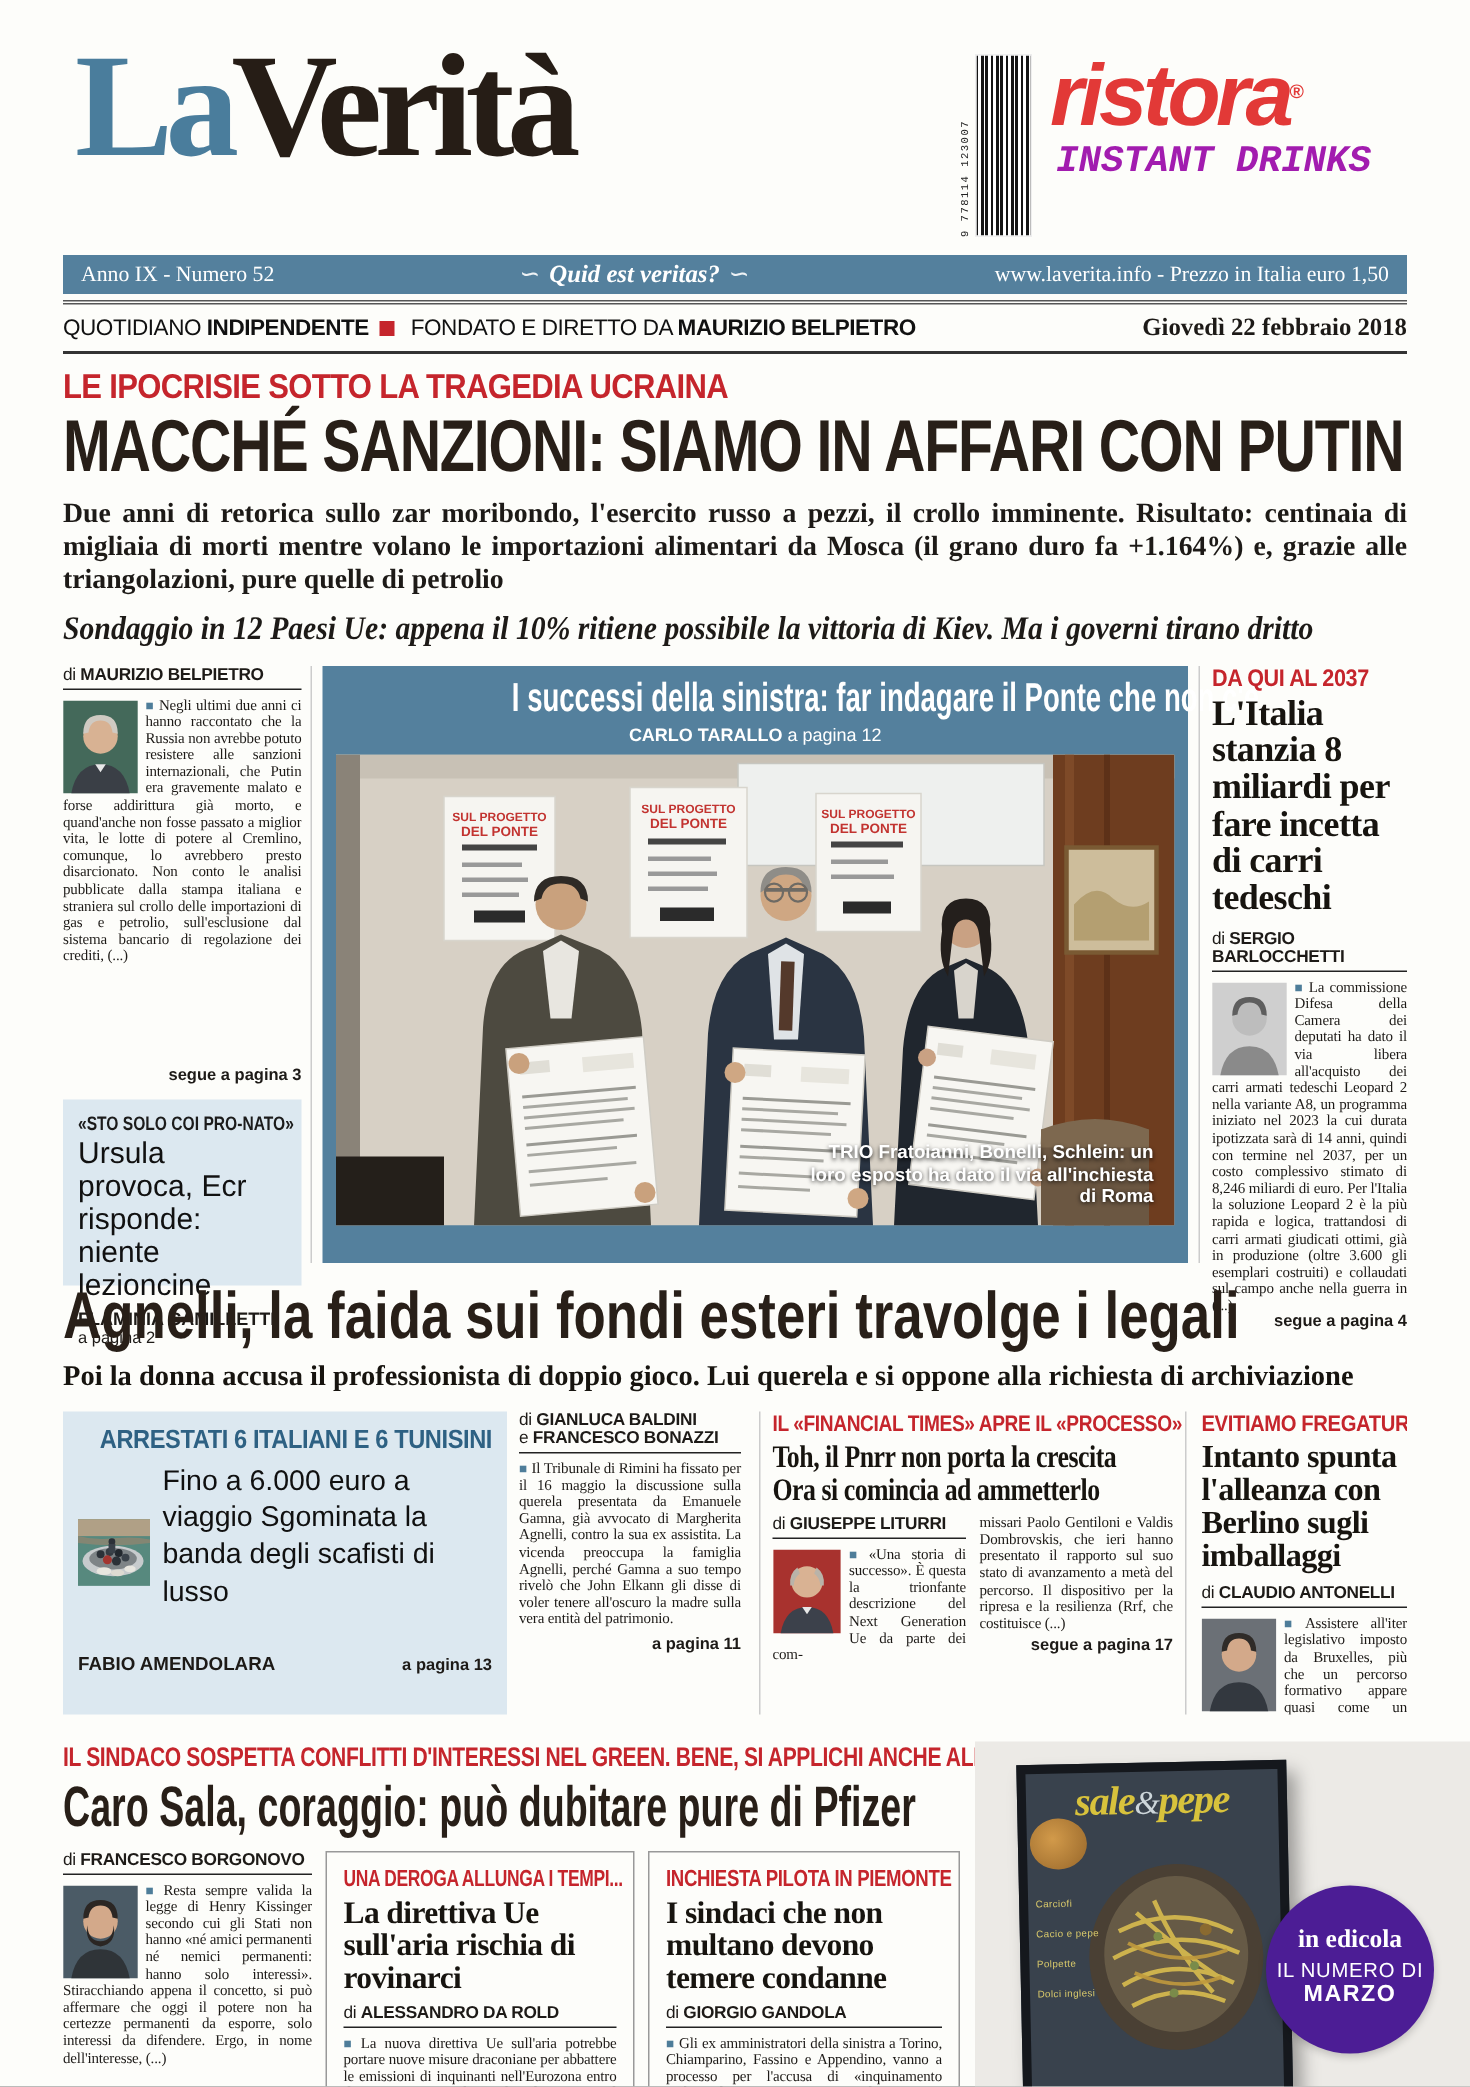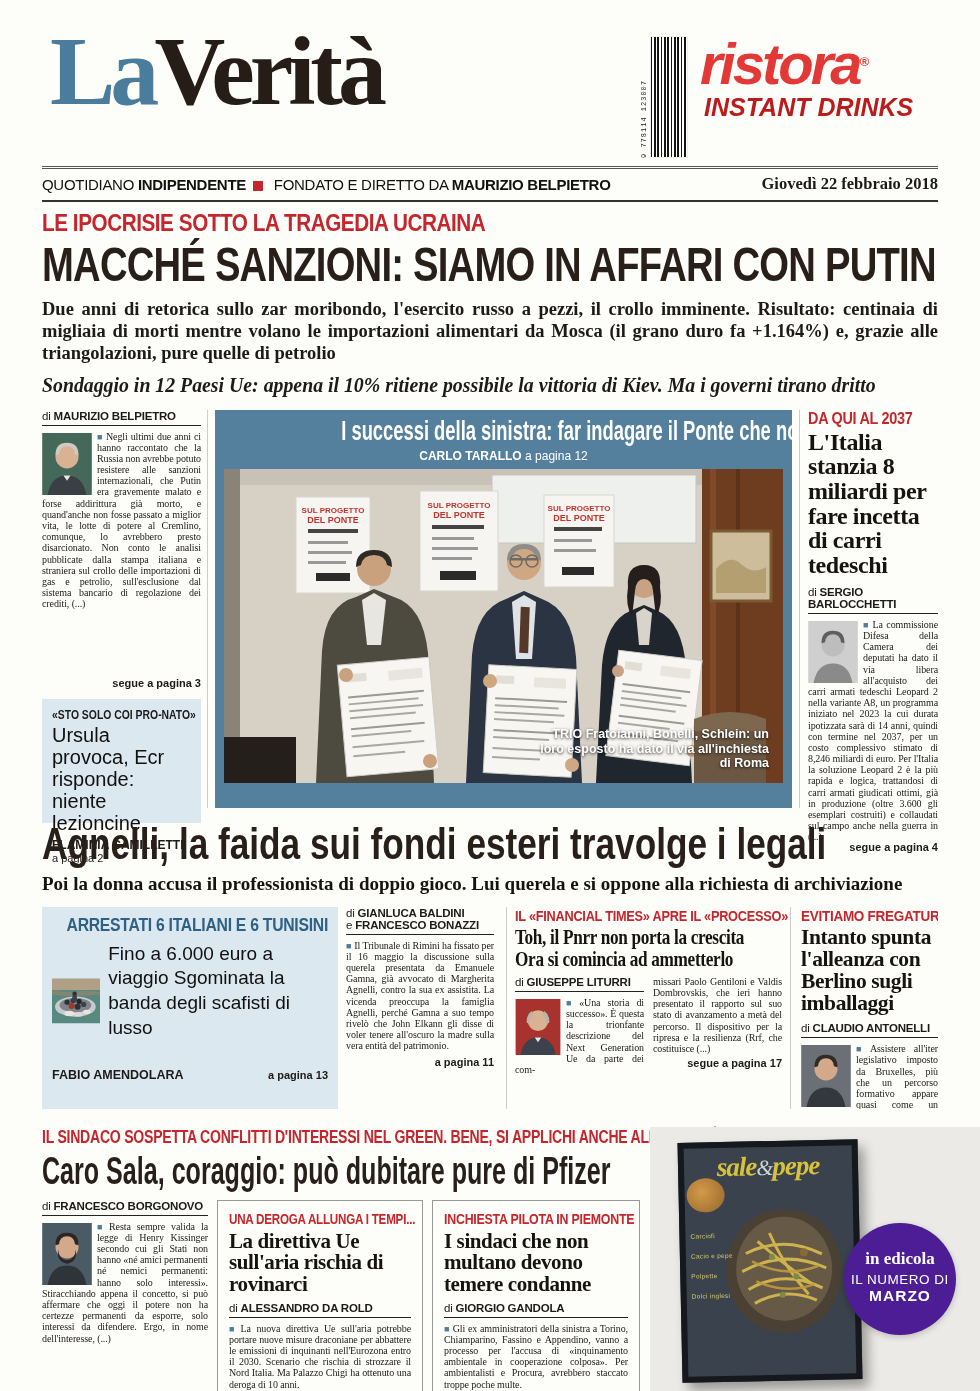--- a/index.html
+++ b/index.html
@@ -19,22 +19,22 @@
   .mast-right{display:flex;gap:12px;align-items:flex-start;margin-top:10px;}
   .barcode-wrap{display:flex;align-items:stretch;gap:2px;height:122px;}
   .bdigits{writing-mode:vertical-rl;transform:rotate(180deg);font-family:"Liberation Mono",monospace;
            font-size:7px;color:#222;letter-spacing:1px;}
   .bars{width:36px;height:120px;background-color:#fff;border:1px solid #eee;
         background-image:repeating-linear-gradient(90deg,#141414 0 1px,transparent 1px 3px,#141414 3px 5px,transparent 5px 6px,#141414 6px 8px,transparent 8px 10px);}
   .ristora{min-width:238px;}
   .ristora-brand{font-family:"Liberation Sans",sans-serif;font-style:italic;font-weight:bold;
                  font-size:58px;line-height:.95;color:#e23937;letter-spacing:-3px;}
   .ristora .reg{font-size:13px;vertical-align:18px;letter-spacing:0;}
-  .ristora-tag{font-family:Liberation Sans, sans-serif;font-style:italic;font-weight:bold;
-               font-size:25px;color:#b91c1c;margin-top:2px;padding-left:4px;letter-spacing:0;}
+  .ristora-tag{font-family:Liberation Mono, monospace;font-style:italic;font-weight:bold;
+               font-size:25px;color:#a21caf;margin-top:2px;padding-left:4px;letter-spacing:0;}
   .blue-bar{margin:8px 42px 0;background:#54809d;color:#fff;display:flex;justify-content:space-between;
             align-items:center;padding:3px 12px;font-size:14.5px;}
   .blue-bar .bc{font-style:italic;font-weight:bold;font-size:16.5px;}
   .blue-bar .sw{font-style:normal;font-weight:normal;opacity:.9;padding:0 6px;}
   .sub-bar{margin:4px 42px 0;border-top:3px double #555;border-bottom:2px solid #333;padding:5px 0 6px;
            display:flex;justify-content:space-between;align-items:center;}
   .sub-left{font-family:"Liberation Sans",sans-serif;font-size:15px;letter-spacing:-.3px;color:#111;}
   .sub-left b{font-weight:bold;}
   .redsq{display:inline-block;width:10px;height:10px;background:#c5252c;margin:0 7px;vertical-align:-1px;}
   .sub-date{font-weight:bold;font-size:16.5px;}
@@ -149,20 +149,25 @@
         <span class="bdigits">9 778114 123007</span>
         <div class="bars"></div>
       </div>
       <div class="ristora">
         <div class="ristora-brand"><span>ristora</span><span class="reg">®</span></div>
         <div class="ristora-tag">INSTANT DRINKS</div>
       </div>
     </div>
   </div>
 
+  <div class="blue-bar">
+    <span>Anno IX - Numero 52</span>
+    <span class="bc"><span class="sw">∽</span><span>Quid est veritas?</span><span class="sw">∽</span></span>
+    <span>www.laverita.info - Prezzo in Italia euro 1,50</span>
+  </div>
 
   <div class="sub-bar">
     <div class="sub-left"><span>QUOTIDIANO </span><b>INDIPENDENTE</b><span class="redsq"></span><span> FONDATO E DIRETTO DA </span><b>MAURIZIO BELPIETRO</b></div>
     <div class="sub-date">Giovedì 22 febbraio 2018</div>
   </div>
 
   <div class="lead">
     <div class="lead-kicker"><span class="cx s90">LE IPOCRISIE SOTTO LA TRAGEDIA UCRAINA</span></div>
     <div class="lead-headline"><span class="cx s78">MACCHÉ SANZIONI: SIAMO IN AFFARI CON PUTIN</span></div>
     <div class="lead-deck">Due anni di retorica sullo zar moribondo, l'esercito russo a pezzi, il crollo imminente. Risultato: centinaia di migliaia di morti mentre volano le importazioni alimentari da Mosca (il grano duro fa +1.164%) e, grazie alle triangolazioni, pure quelle di petrolio</div>

